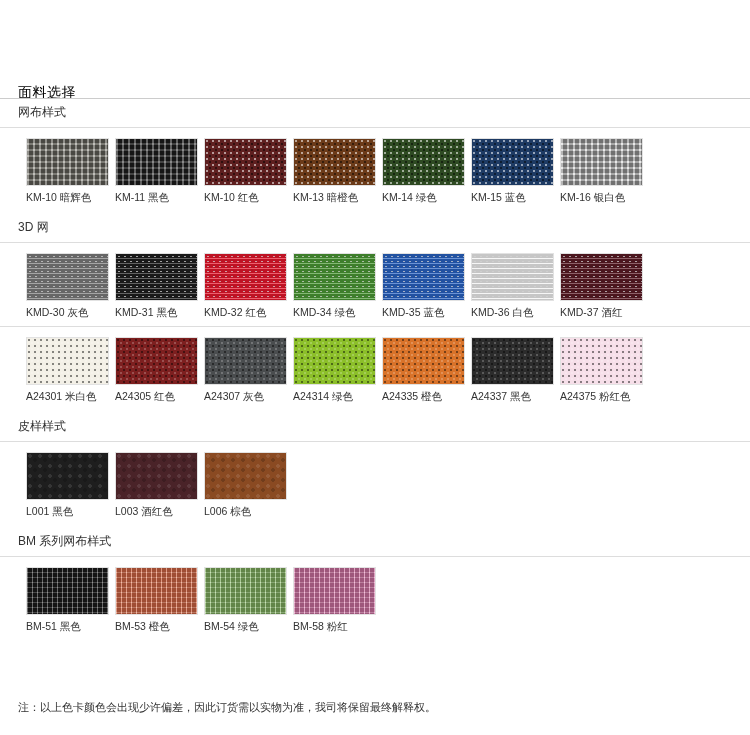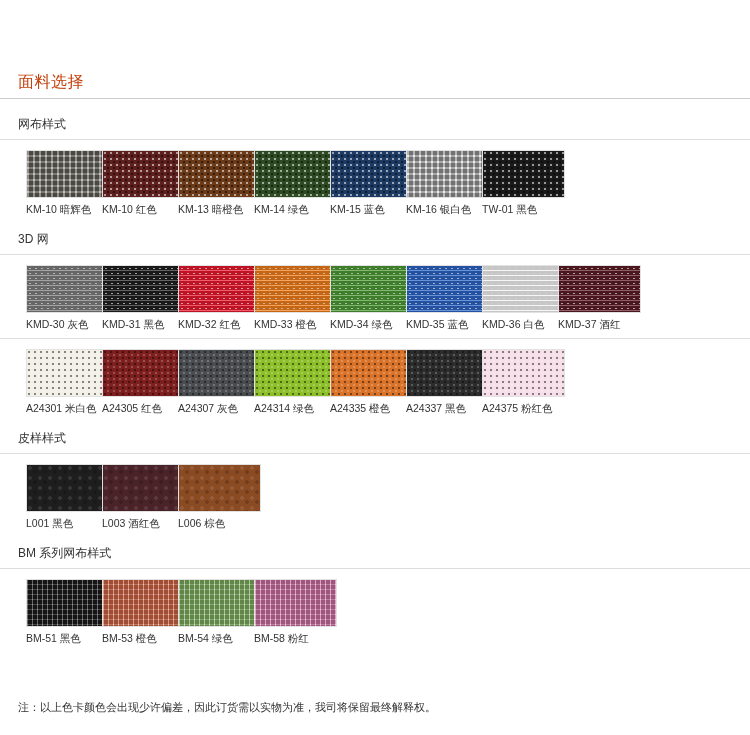--- a/index.html
+++ b/index.html
@@ -17,37 +17,37 @@
   }
   .page {
     width: 750px;
     height: 735px;
     position: relative;
     box-sizing: border-box;
   }
   .page-title {
     position: absolute;
     left: 18px;
-    top: 72px;
-    font-size: 16px;
-    color: #c2410c;
+    top: 84px;
+    font-size: 14px;
+    color: #000000;
     letter-spacing: 0.5px;
   }
   .title-rule {
     position: absolute;
     left: 0;
     top: 98px;
     width: 750px;
     height: 1px;
     background: #cccccc;
   }
   .content {
     position: absolute;
     left: 0;
-    top: 108px;
+    top: 96px;
     width: 750px;
   }
   .section {
     margin-bottom: 6px;
   }
   .section-head {
     padding: 8px 0 6px 18px;
     font-size: 12px;
     color: #333;
   }
@@ -58,21 +58,21 @@
     margin-bottom: 10px;
   }
   .swatch-row {
     display: flex;
     flex-wrap: nowrap;
     padding-left: 18px;
     box-sizing: border-box;
   }
   .swatch {
     width: 61px;
-    margin-right: 7px;
+    margin-right: 20px;
     padding-left: 8px;
   }
   .swatch-img {
     width: 83px;
     height: 48px;
     border: 1px solid #e2e2e2;
     box-sizing: border-box;
     background-color: #888;
     position: relative;
     overflow: hidden;
@@ -145,66 +145,62 @@
   <div class="content">
       <div class="section">
         <div class="section-head">网布样式</div>
         <div class="section-rule"></div>
         <div class="swatch-row">
           <div class="swatch">
             <div class="swatch-img tex-mesh-coarse" style="background-color: rgb(140, 138, 128);"></div>
             <div class="swatch-label">KM-10 暗辉色</div>
           </div>
           <div class="swatch">
+            <div class="swatch-img tex-mesh-coarse" style="background-color: rgb(43, 43, 43);"></div>
+            <div class="swatch-label">KM-11 黑色</div>
+          </div>
+          <div class="swatch">
             <div class="swatch-img tex-mesh" style="background-color: rgb(94, 31, 31);"></div>
             <div class="swatch-label">KM-10 红色</div>
           </div>
           <div class="swatch">
             <div class="swatch-img tex-mesh" style="background-color: rgb(107, 58, 24);"></div>
             <div class="swatch-label">KM-13 暗橙色</div>
           </div>
           <div class="swatch">
             <div class="swatch-img tex-mesh" style="background-color: rgb(46, 74, 34);"></div>
             <div class="swatch-label">KM-14 绿色</div>
           </div>
           <div class="swatch">
             <div class="swatch-img tex-mesh" style="background-color: rgb(29, 58, 99);"></div>
             <div class="swatch-label">KM-15 蓝色</div>
           </div>
           <div class="swatch">
             <div class="swatch-img tex-mesh-coarse" style="background-color: rgb(216, 216, 216);"></div>
             <div class="swatch-label">KM-16 银白色</div>
           </div>
-          <div class="swatch">
-            <div class="swatch-img tex-mesh" style="background-color: rgb(26, 26, 26);"></div>
-            <div class="swatch-label">TW-01 黑色</div>
-          </div>
         </div>
       </div>
       <div class="section">
         <div class="section-head">3D 网</div>
         <div class="section-rule"></div>
         <div class="swatch-row">
           <div class="swatch">
             <div class="swatch-img tex-3d" style="background-color: rgb(125, 125, 125);"></div>
             <div class="swatch-label">KMD-30 灰色</div>
           </div>
           <div class="swatch">
             <div class="swatch-img tex-3d" style="background-color: rgb(31, 31, 31);"></div>
             <div class="swatch-label">KMD-31 黑色</div>
           </div>
           <div class="swatch">
             <div class="swatch-img tex-3d" style="background-color: rgb(232, 23, 44);"></div>
             <div class="swatch-label">KMD-32 红色</div>
           </div>
           <div class="swatch">
-            <div class="swatch-img tex-3d" style="background-color: rgb(239, 124, 24);"></div>
-            <div class="swatch-label">KMD-33 橙色</div>
-          </div>
-          <div class="swatch">
             <div class="swatch-img tex-3d" style="background-color: rgb(76, 154, 53);"></div>
             <div class="swatch-label">KMD-34 绿色</div>
           </div>
           <div class="swatch">
             <div class="swatch-img tex-3d" style="background-color: rgb(42, 100, 196);"></div>
             <div class="swatch-label">KMD-35 蓝色</div>
           </div>
           <div class="swatch">
             <div class="swatch-img tex-3d" style="background-color: rgb(242, 242, 242);"></div>
             <div class="swatch-label">KMD-36 白色</div>

